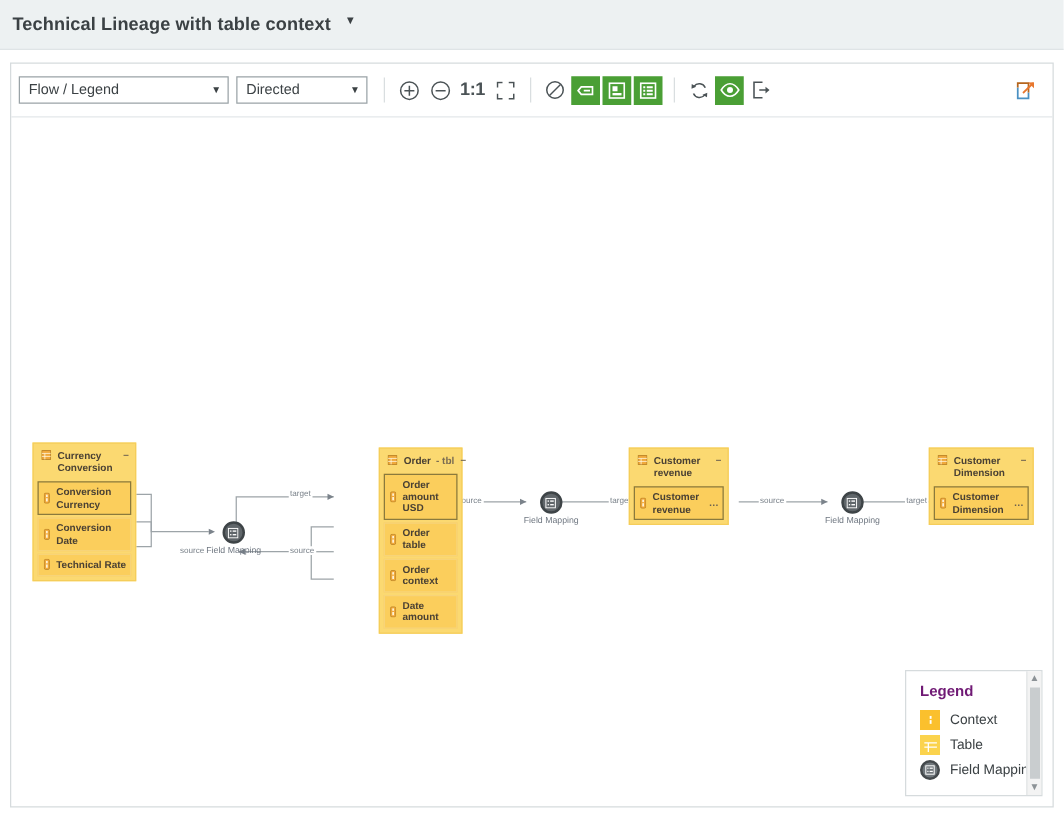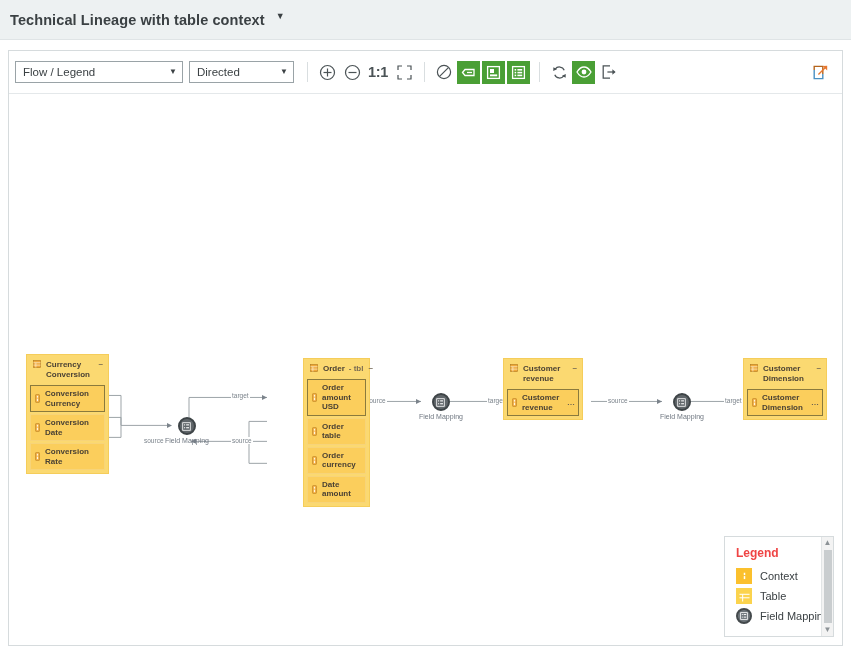--- a/index.html
+++ b/index.html
@@ -242,21 +242,21 @@
     bottom: 8px;
     width: 110px;
     background: #ffffff;
     border: 1px solid #d6dbdd;
     box-sizing: border-box;
     padding: 9px 0 8px 11px;
   }
   .legend-title {
     font-size: 12px;
     font-weight: bold;
-    color: #ef4444;
+    color: #701a75;
     margin-bottom: 8px;
   }
   .legend-row {
     display: flex;
     align-items: center;
     margin-bottom: 4px;
     font-size: 11px;
     color: #3b4144;
   }
   .legend-swatch {
@@ -499,21 +499,21 @@
           <rect x="2.2" y="5.6" width="1.6" height="3.2" fill="#fff7e0"></rect>
         </svg>
         <span class="col-label">Conversion Date</span>
       </div>
       <div class="col-row">
         <svg class="col-icon" width="5" height="9" viewBox="0 0 6 11">
           <rect x="0.5" y="0.5" width="5" height="10" rx="1.4" fill="#f0a93b" stroke="#b57c22" stroke-width="0.7"></rect>
           <rect x="2.2" y="2.1" width="1.6" height="2.4" fill="#fff7e0"></rect>
           <rect x="2.2" y="5.6" width="1.6" height="3.2" fill="#fff7e0"></rect>
         </svg>
-        <span class="col-label">Conversion Rate</span>
+        <span class="col-label">Technical Rate</span>
       </div>
     </div>
 
     <div class="node-table" style="left:258px;top:264px;width:67px;margin-left:36px;">
       <div class="node-head">
         <svg class="node-head-icon" width="8" height="8" viewBox="0 0 10 10">
           <rect x="0.6" y="0.6" width="8.8" height="8.8" fill="#f0a93b" stroke="#b57c22" stroke-width="0.8"></rect>
           <line x1="0.6" y1="3.4" x2="9.4" y2="3.4" stroke="#fff7e0" stroke-width="0.8"></line>
           <line x1="3.6" y1="3.4" x2="3.6" y2="9.4" stroke="#fff7e0" stroke-width="0.8"></line>
           <line x1="0.6" y1="6.4" x2="9.4" y2="6.4" stroke="#fff7e0" stroke-width="0.8"></line>
@@ -537,21 +537,21 @@
           <rect x="2.2" y="5.6" width="1.6" height="3.2" fill="#fff7e0"></rect>
         </svg>
         <span class="col-label">Order table</span>
       </div>
       <div class="col-row">
         <svg class="col-icon" width="5" height="9" viewBox="0 0 6 11">
           <rect x="0.5" y="0.5" width="5" height="10" rx="1.4" fill="#f0a93b" stroke="#b57c22" stroke-width="0.7"></rect>
           <rect x="2.2" y="2.1" width="1.6" height="2.4" fill="#fff7e0"></rect>
           <rect x="2.2" y="5.6" width="1.6" height="3.2" fill="#fff7e0"></rect>
         </svg>
-        <span class="col-label">Order currency</span>
+        <span class="col-label">Order context</span>
       </div>
       <div class="col-row">
         <svg class="col-icon" width="5" height="9" viewBox="0 0 6 11">
           <rect x="0.5" y="0.5" width="5" height="10" rx="1.4" fill="#f0a93b" stroke="#b57c22" stroke-width="0.7"></rect>
           <rect x="2.2" y="2.1" width="1.6" height="2.4" fill="#fff7e0"></rect>
           <rect x="2.2" y="5.6" width="1.6" height="3.2" fill="#fff7e0"></rect>
         </svg>
         <span class="col-label">Date amount</span>
       </div>
     </div>

